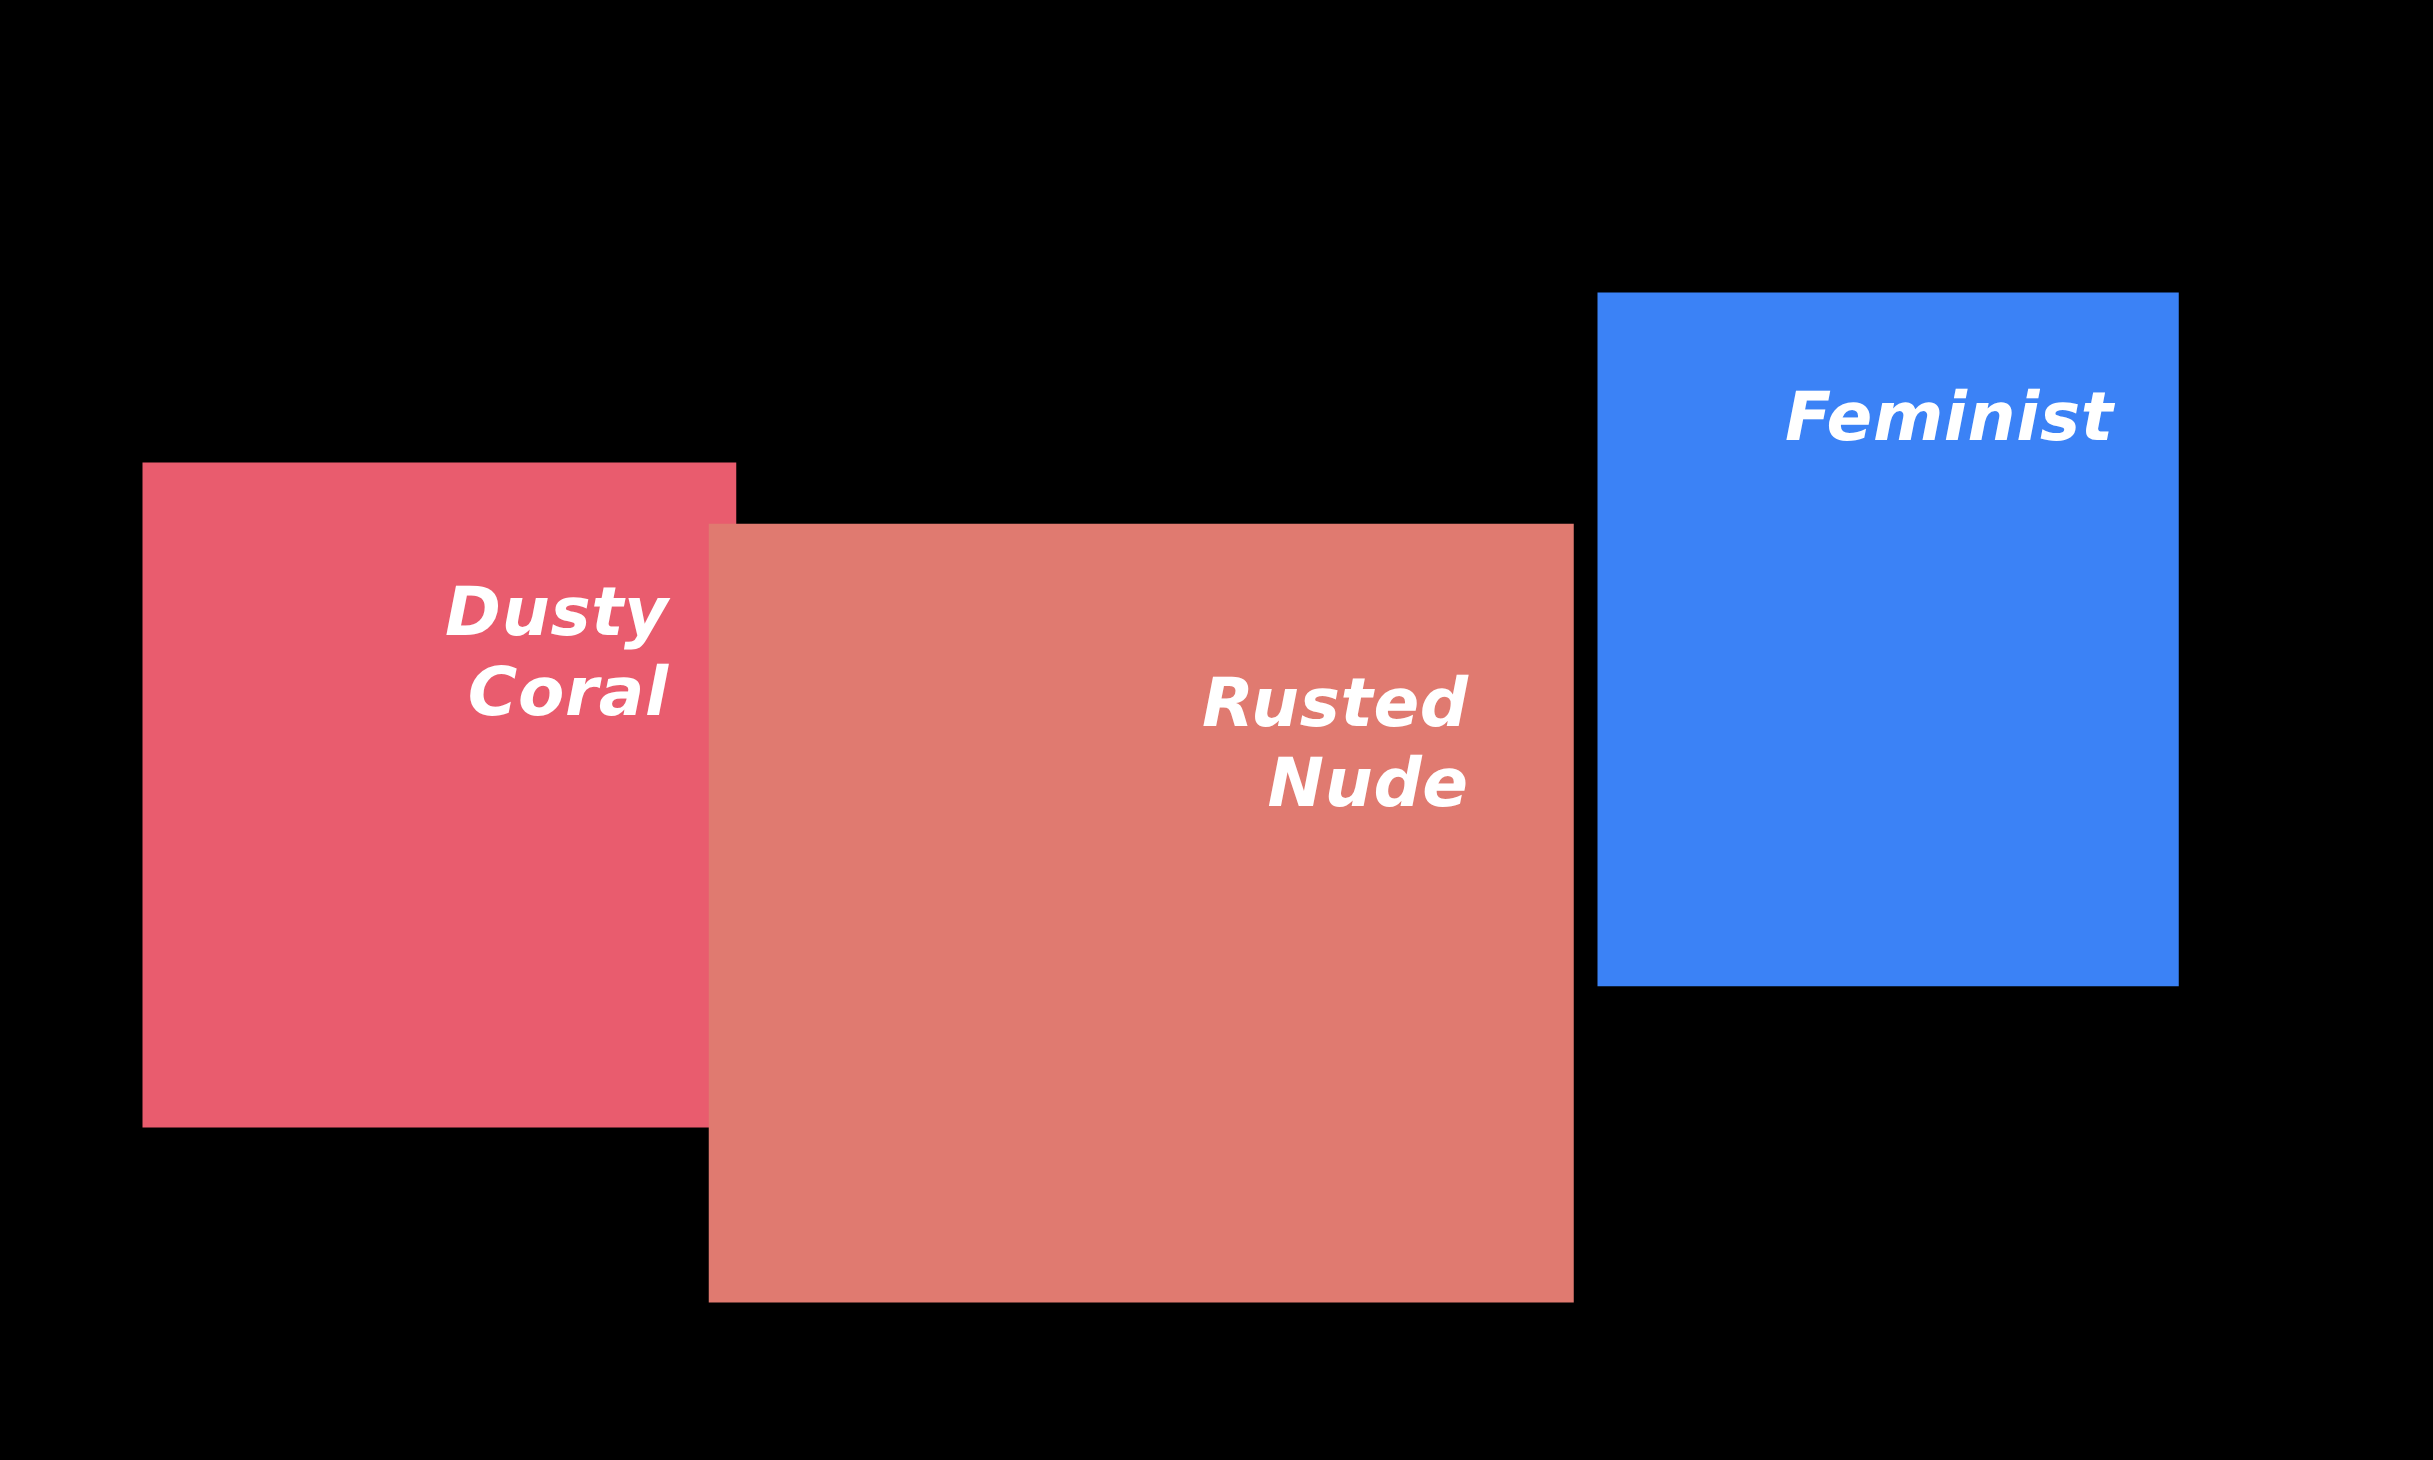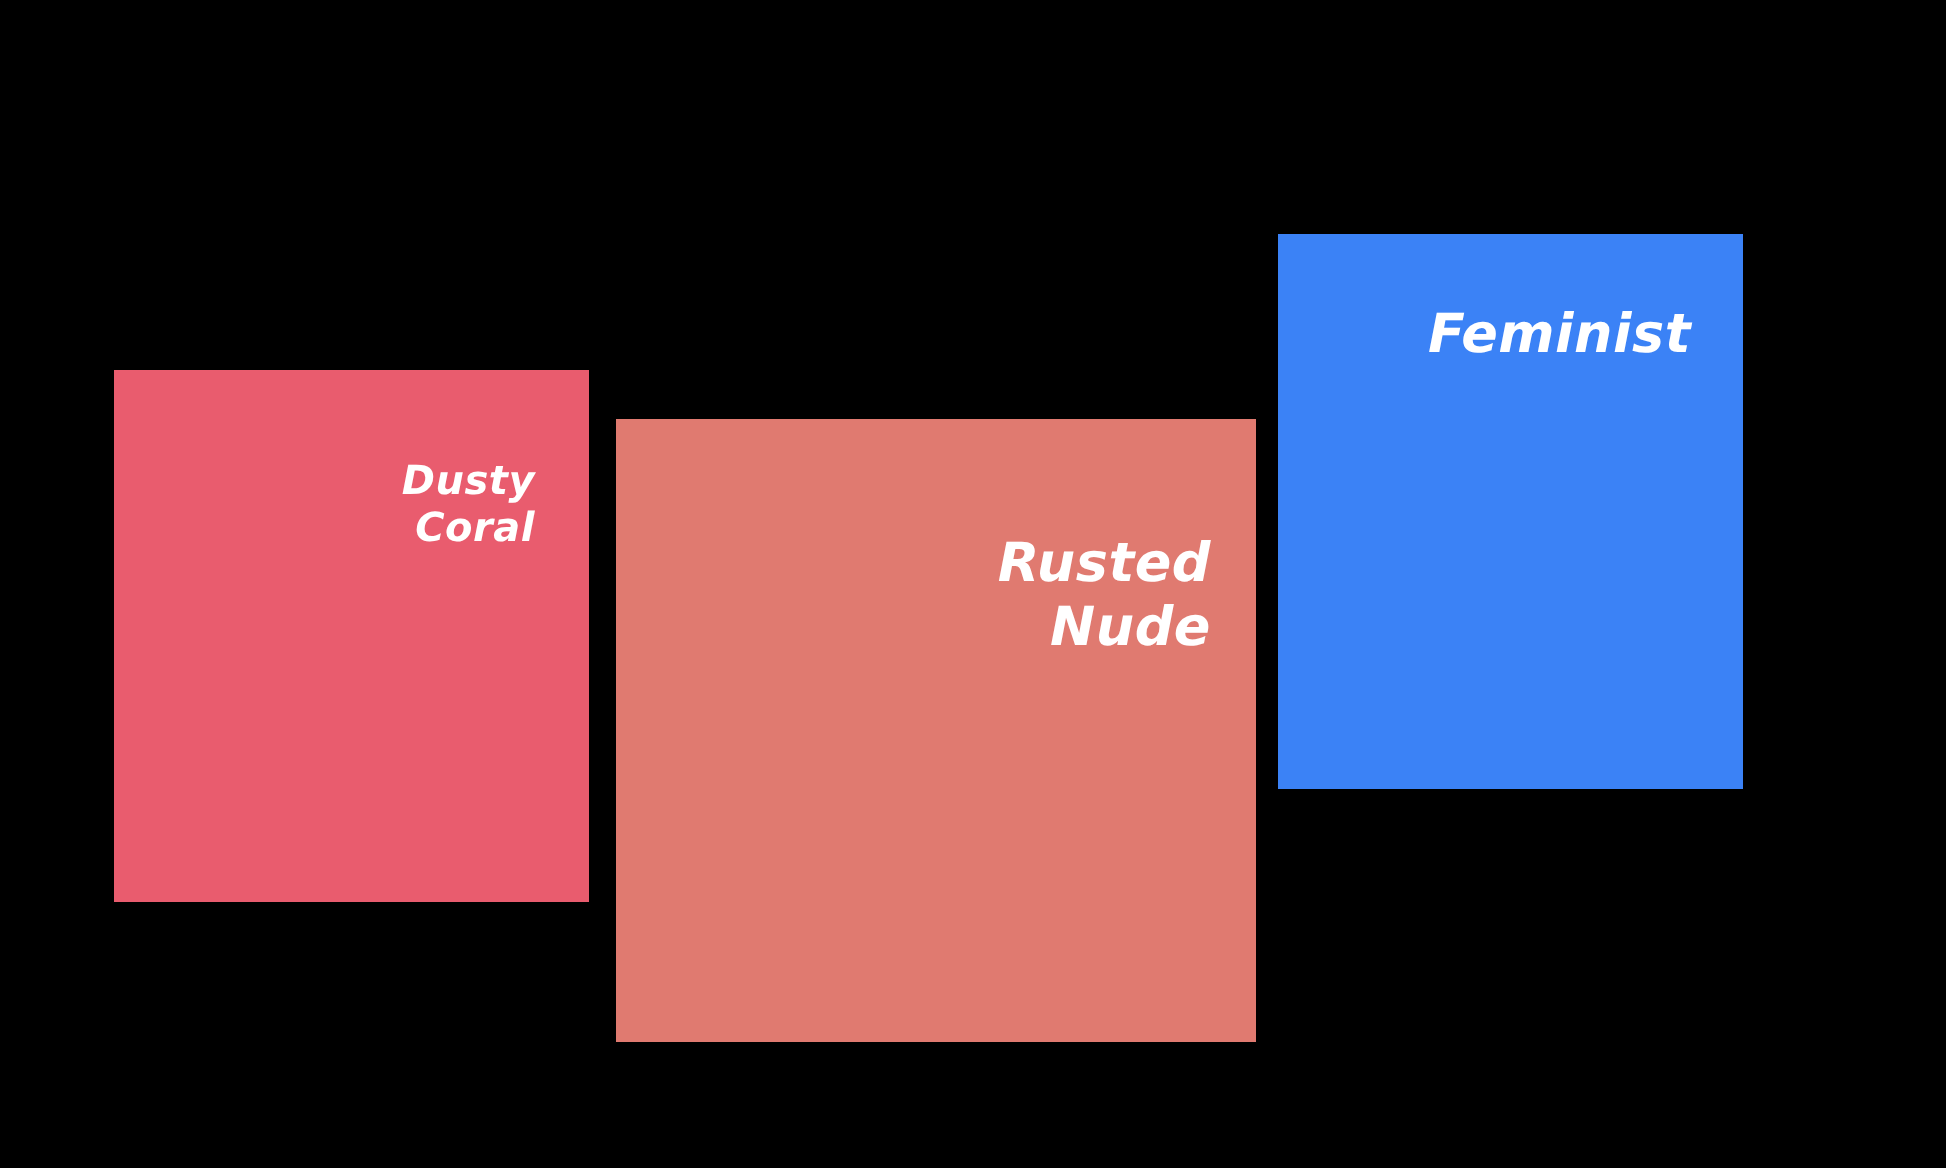--- a/index.html
+++ b/index.html
@@ -47,21 +47,21 @@
   #swatch-dusty-coral {
     left: 114px;
     top: 370px;
     width: 475px;
     height: 532px;
     z-index: 1;
     padding: 0 54px 0 24px;
     justify-content: flex-start;
   }
   #swatch-dusty-coral .swatch-label {
-    font-size: 40px;
+    font-size: 54px;
     margin-top: 88px;
     text-align: right;
   }
 
   
   #swatch-feminist {
     left: 1278px;
     top: 234px;
     width: 465px;
     height: 555px;
@@ -69,26 +69,26 @@
     padding: 0 52px 0 24px;
     justify-content: flex-start;
   }
   #swatch-feminist .swatch-label {
     font-size: 54px;
     margin-top: 68px;
   }
 
   
   #swatch-rusted-nude {
-    left: 616px;
+    left: 567px;
     top: 419px;
-    width: 640px;
+    width: 692px;
     height: 623px;
     z-index: 3;
-    padding: 0 45px 0 24px;
+    padding: 0 84px 0 24px;
     justify-content: flex-start;
   }
   #swatch-rusted-nude .swatch-label {
     font-size: 54px;
     margin-top: 112px;
   }
 </style>
 </head>
 <body style="background-color: rgb(0, 0, 0);">
 

